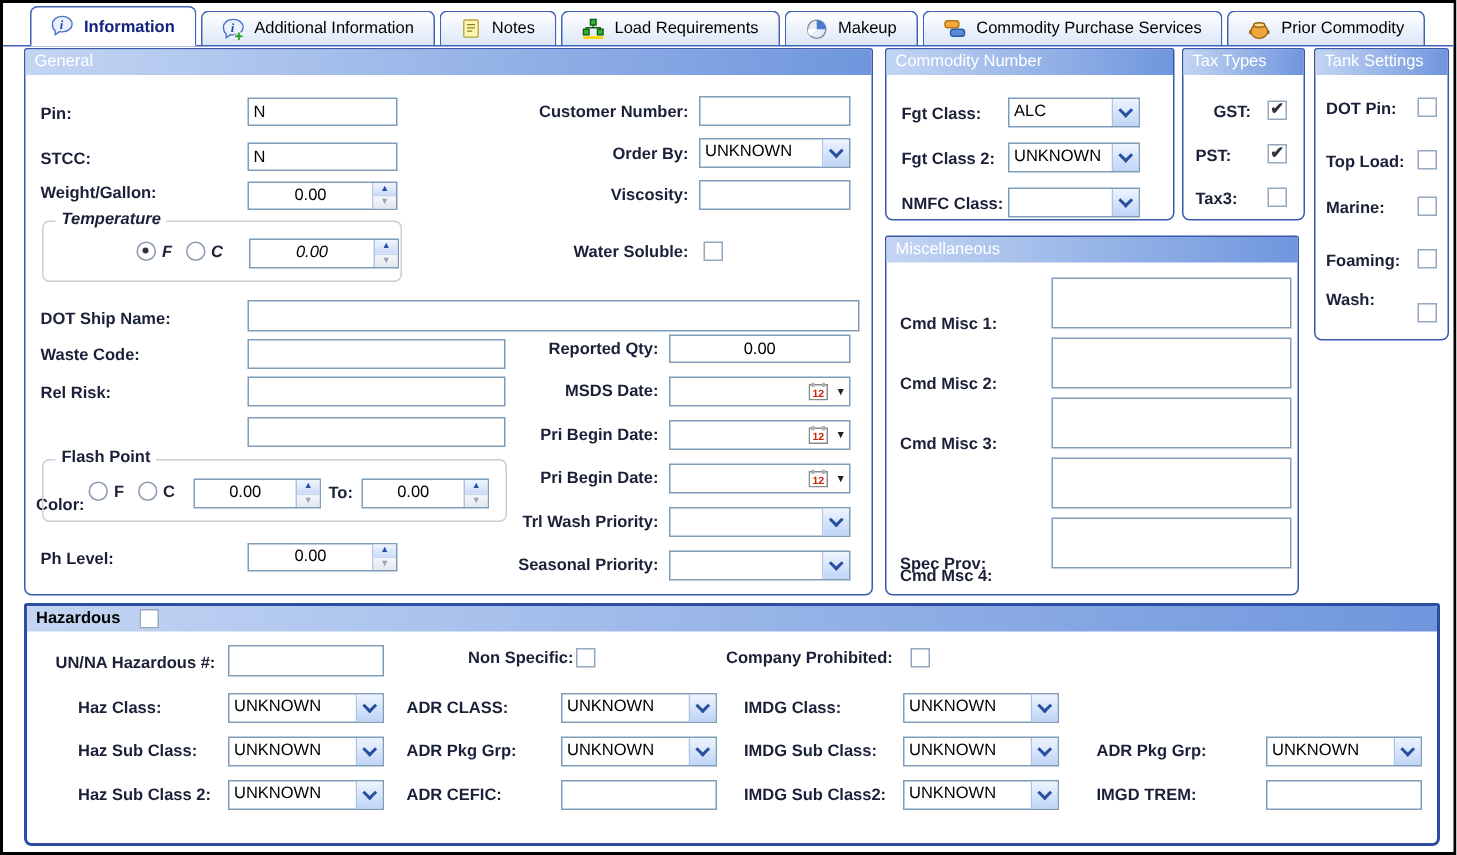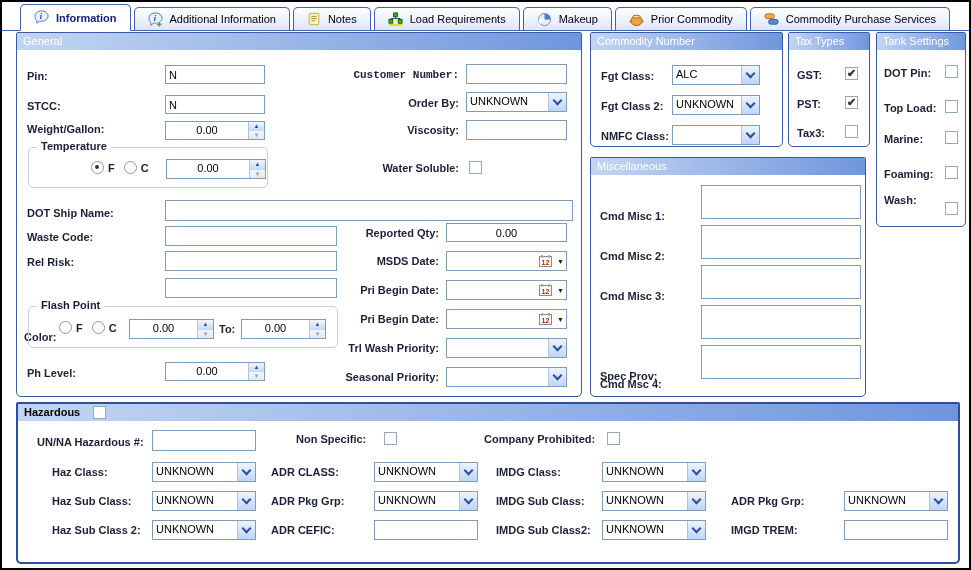--- a/index.html
+++ b/index.html
@@ -133,33 +133,33 @@
     </div>
     <div class="tab">
       <svg width="15" height="15" viewBox="0 0 16 16">
           <circle cx="8" cy="8" r="6.5" fill="#e7edf5" stroke="#7a8aa0"></circle>
           <path d="M8 1.5A6.5 6.5 0 0 1 14.5 8L8 8z" fill="#4a7ad0"></path>
           <path d="M8 8l-4.6 4.6A6.5 6.5 0 0 1 1.5 8z" fill="#ffffff"></path>
         </svg>
       <span>Makeup</span>
     </div>
     <div class="tab">
+      <svg width="15" height="14" viewBox="0 0 16 15">
+          <rect x="1" y="2" width="10" height="5" rx="2" fill="#f6a93b" stroke="#b5741a"></rect>
+          <rect x="5" y="8" width="10" height="5" rx="2" fill="#5b8bd8" stroke="#2a5aa8"></rect>
+        </svg>
+      <span>Commodity Purchase Services</span>
+    </div>
+    <div class="tab">
       <svg width="15" height="15" viewBox="0 0 16 16">
           <ellipse cx="8" cy="9.5" rx="6" ry="5" fill="#f0a43c" stroke="#9c5f10"></ellipse>
           <ellipse cx="8" cy="5" rx="4" ry="1.6" fill="#ffd890" stroke="#9c5f10"></ellipse>
           <path d="M2 9c-1.2 0-1.2 2.2 0 2.2M14 9c1.2 0 1.2 2.2 0 2.2" stroke="#9c5f10" fill="none"></path>
         </svg>
       <span>Prior Commodity</span>
-    </div>
-    <div class="tab">
-      <svg width="15" height="14" viewBox="0 0 16 15">
-          <rect x="1" y="2" width="10" height="5" rx="2" fill="#f6a93b" stroke="#b5741a"></rect>
-          <rect x="5" y="8" width="10" height="5" rx="2" fill="#5b8bd8" stroke="#2a5aa8"></rect>
-        </svg>
-      <span>Commodity Purchase Services</span>
     </div>
   </div>
 
   <div class="gb" style="left:14px; top:30px; width:566px; height:365px;">
     <div class="gb-h"><span>General</span></div>
 
     <div class="lbl" style="left:10px; top:37px;">Pin:</div>
     <input class="tb" style="left: 148px; top: 32px; width: 100px; height: 19px;" value="N">
 
     <div class="lbl" style="left:10px; top:67px;">STCC:</div>
@@ -167,21 +167,21 @@
 
     <div class="lbl" style="left:10px; top:90px;">Weight/Gallon:</div>
     <div class="spin" style="left:148px; top:88px; width:100px; height:19px;">
       <div class="val">0.00</div>
       <div class="btns">
           <div class="b up">▲</div>
           <div class="b down">▼</div>
         </div>
     </div>
 
-    <div class="fieldset" style="left:11px; top:114px; width:240px; height:41px;">
+    <div class="fieldset" style="left:11px; top:114px; width:240px; height:41px;font-style:italic;">
       <div class="legend">Temperature</div>
       <div class="fs-row" style="left:62px; top:13px;">
         <span class="radio sel"></span>
           <span class="runit">F</span>
         <span class="radio"></span>
           <span class="runit">C</span>
       </div>
       <div class="spin" style="left:137px; top:11px; width:100px; height:20px;">
         <div class="val">0.00</div>
         <div class="btns">
@@ -230,21 +230,21 @@
 
     <div class="lbl" style="left:10px; top:334px;">Ph Level:</div>
     <div class="spin" style="left:148px; top:329px; width:100px; height:19px;">
       <div class="val">0.00</div>
       <div class="btns">
           <div class="b up">▲</div>
           <div class="b down">▼</div>
         </div>
     </div>
 
-    <div class="lbl r" style="left:312px; top:36px; width:130px;font-family:Liberation Mono, monospace;">Customer Number:</div>
+    <div class="lbl r" style="left:312px; top:36px; width:130px;">Customer Number:</div>
     <input class="tb" style="left: 449px; top: 31px; width: 101px; height: 20px;" value="">
 
     <div class="lbl r" style="left:312px; top:64px; width:130px;">Order By:</div>
     <div class="combo" style="left:449px; top:59px; width:101px; height:20px;">
       <div class="val">UNKNOWN</div>
       <div class="btn">
           <div class="chev"></div>
         </div>
     </div>
 
@@ -330,21 +330,21 @@
     <div class="combo" style="left:81px; top:92px; width:88px; height:20px;">
       <div class="val"></div>
       <div class="btn">
           <div class="chev"></div>
         </div>
     </div>
   </div>
 
   <div class="gb" style="left:786px; top:30px; width:82px; height:115px;">
     <div class="gb-h"><span>Tax Types</span></div>
-    <div class="lbl" style="left:8px; top:36px;">GST:</div>
+    <div class="lbl" style="left:20px; top:36px;">GST:</div>
     <div class="cb" style="left:56px; top:34px;">
         <span>✔</span>
       </div>
     <div class="lbl" style="left:8px; top:65px;">PST:</div>
     <div class="cb" style="left:56px; top:63px;">
         <span>✔</span>
       </div>
     <div class="lbl" style="left:8px; top:94px;">Tax3:</div>
     <div class="cb" style="left:56px; top:92px;"></div>
   </div>
@@ -378,21 +378,21 @@
   </div>
 
   <div class="gb hazard" style="left:14px; top:400px; width:944px; height:162px;">
     <div class="gb-h">
       <span>Hazardous</span>
       <div class="cb inline"></div>
     </div>
 
     <div class="lbl" style="left:19px; top:32px;">UN/NA Hazardous #:</div>
     <input class="tb" style="left: 134px; top: 26px; width: 104px; height: 21px;" value="">
-    <div class="lbl" style="left:243px; top:29px;padding-left:35px;">Non Specific:</div>
+    <div class="lbl" style="left:259px; top:29px;padding-left:35px;">Non Specific:</div>
     <div class="cb" style="left:366px; top:28px;"></div>
     <div class="lbl" style="left:466px; top:29px;">Company Prohibited:</div>
     <div class="cb" style="left:589px; top:28px;"></div>
 
     <div class="lbl" style="left:34px; top:62px;">Haz Class:</div>
     <div class="combo" style="left:134px; top:58px; width:104px; height:20px;">
       <div class="val">UNKNOWN</div>
       <div class="btn">
           <div class="chev"></div>
         </div>

